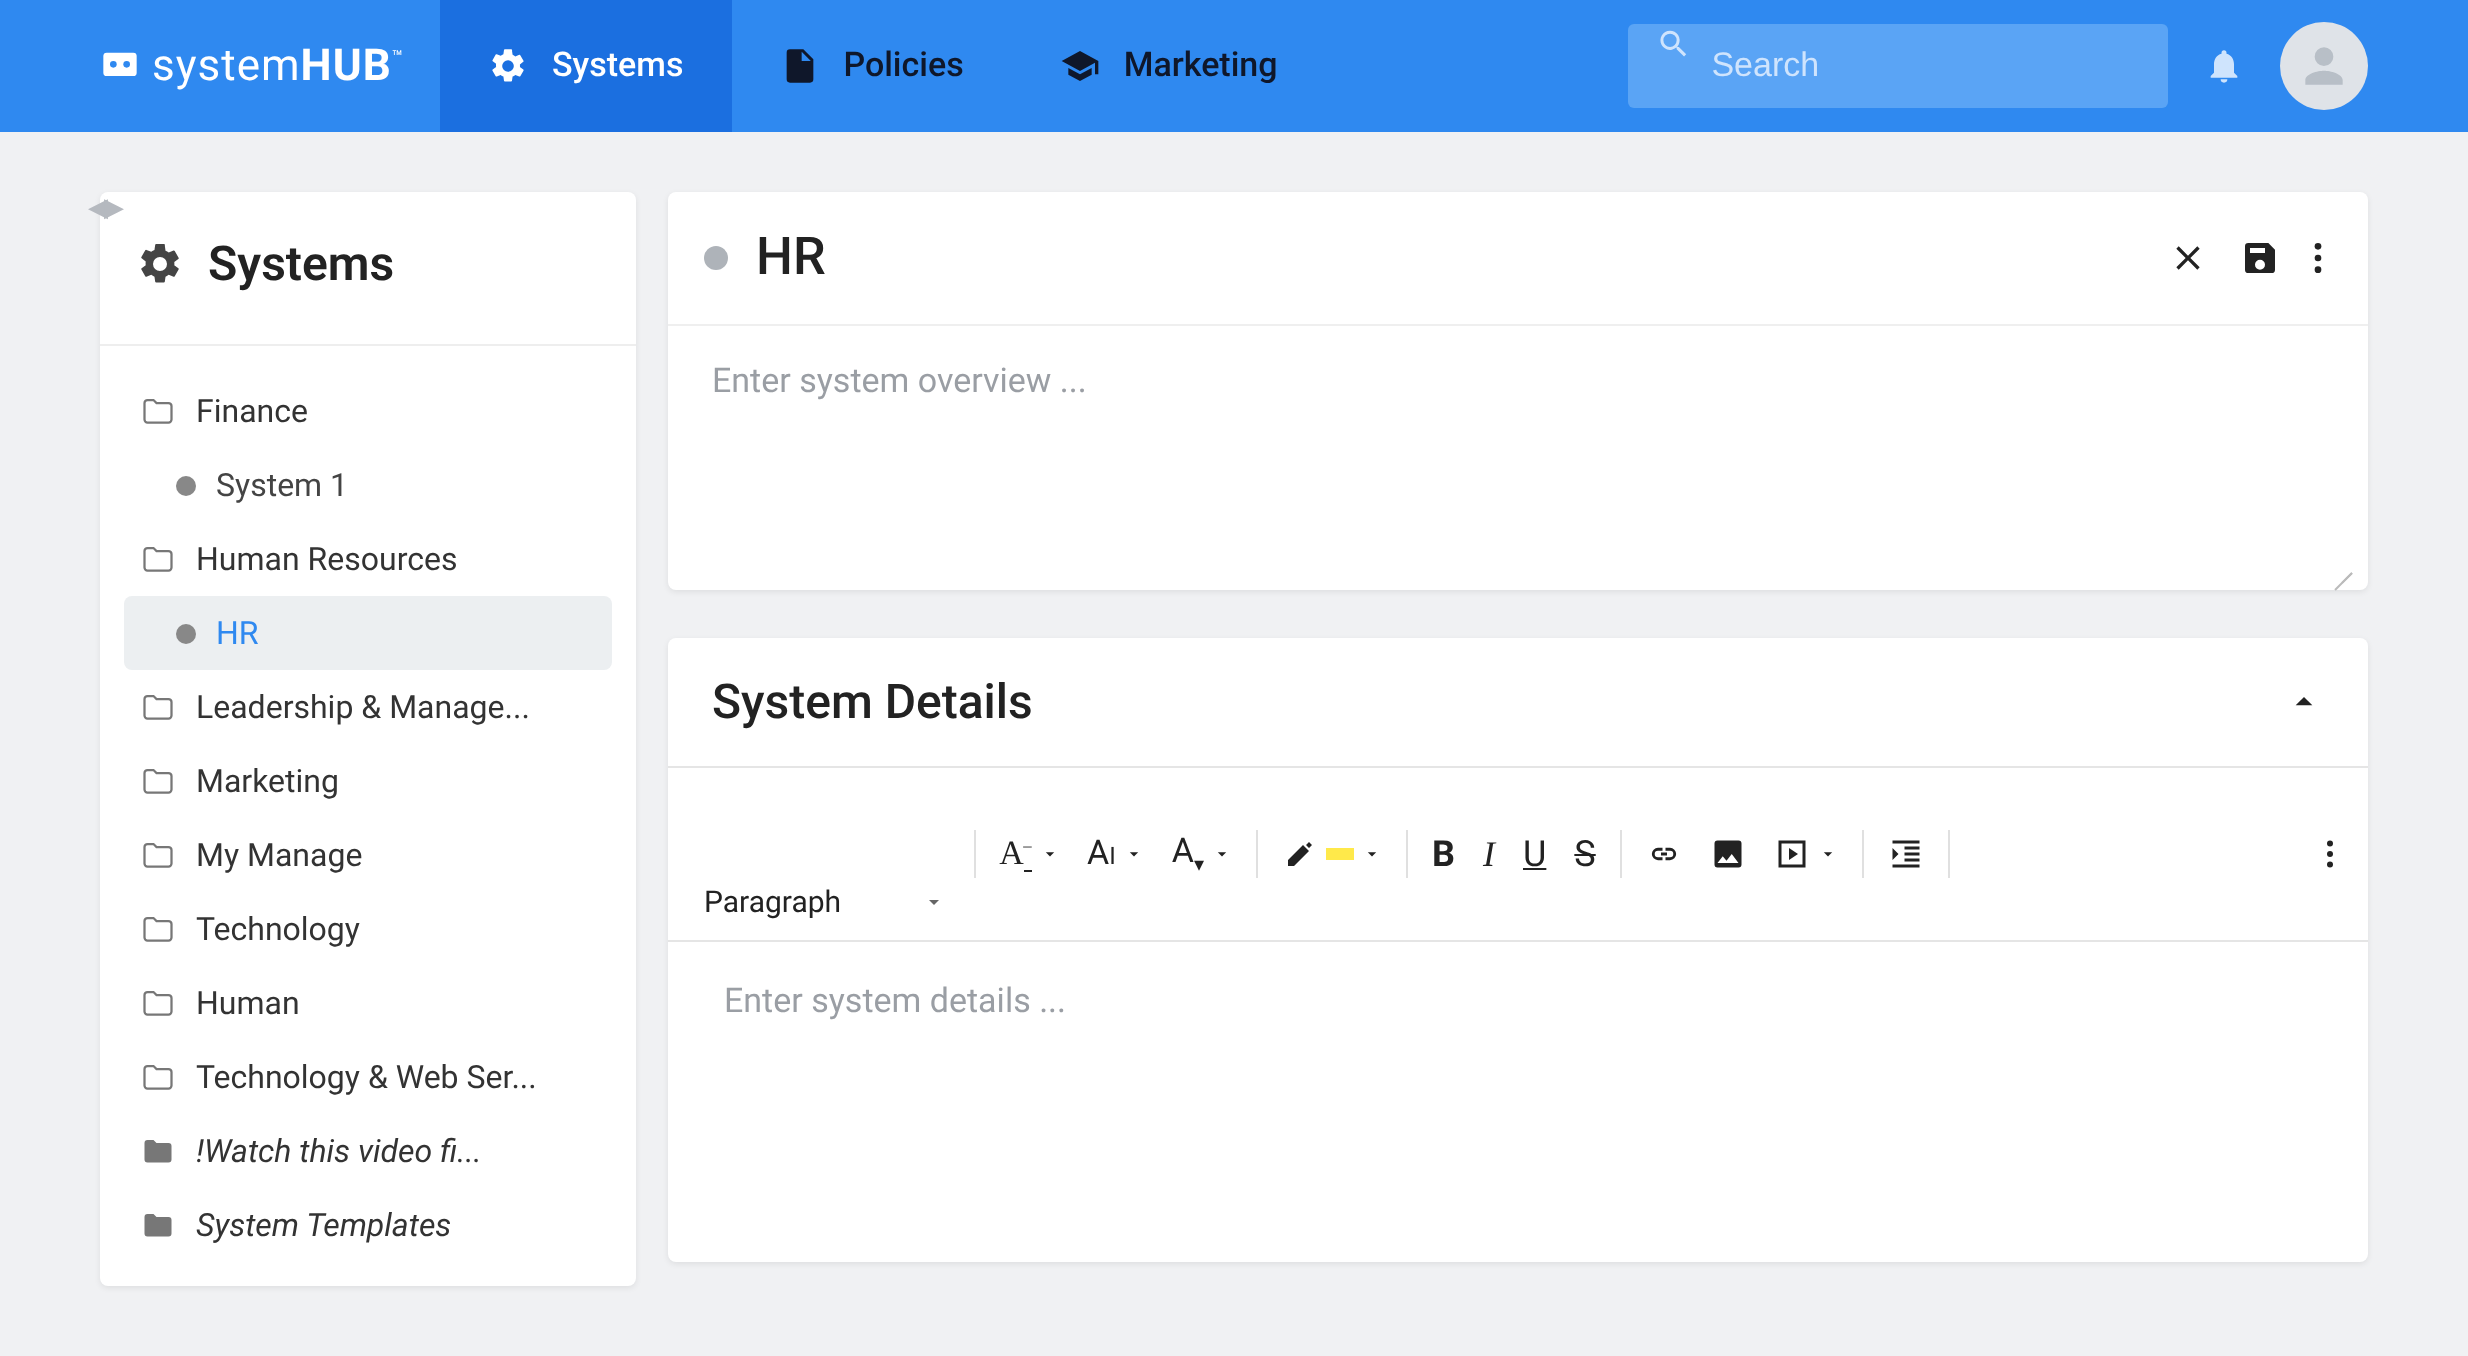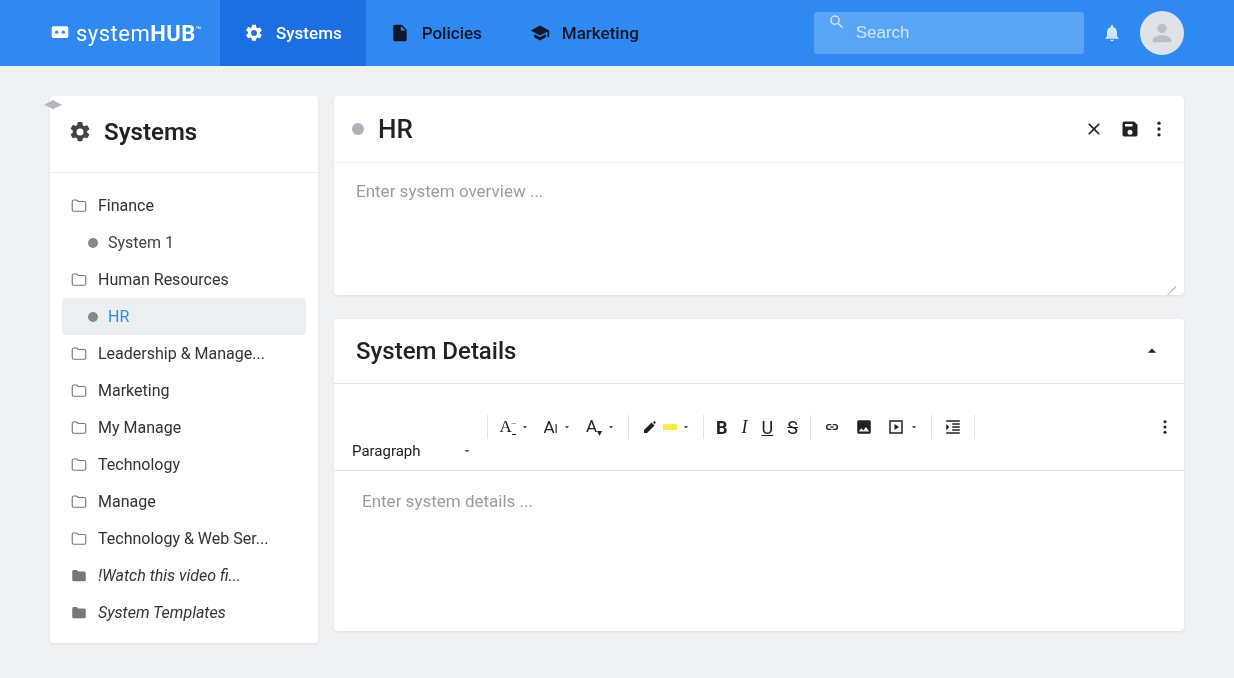--- a/index.html
+++ b/index.html
@@ -197,21 +197,21 @@
       <div class="tree-item">
         <svg class="folder-icon outline" viewBox="0 0 24 24">
             <path d="M3 6a2 2 0 0 1 2-2h4l2 2h8a2 2 0 0 1 2 2v9a2 2 0 0 1-2 2H5a2 2 0 0 1-2-2V6z"></path>
           </svg>
         <span class="label">Technology</span>
       </div>
       <div class="tree-item">
         <svg class="folder-icon outline" viewBox="0 0 24 24">
             <path d="M3 6a2 2 0 0 1 2-2h4l2 2h8a2 2 0 0 1 2 2v9a2 2 0 0 1-2 2H5a2 2 0 0 1-2-2V6z"></path>
           </svg>
-        <span class="label">Manage</span>
+        <span class="label">Human</span>
       </div>
       <div class="tree-item">
         <svg class="folder-icon outline" viewBox="0 0 24 24">
             <path d="M3 6a2 2 0 0 1 2-2h4l2 2h8a2 2 0 0 1 2 2v9a2 2 0 0 1-2 2H5a2 2 0 0 1-2-2V6z"></path>
           </svg>
         <span class="label">Technology &amp; Web Ser...</span>
       </div>
       <div class="tree-item italic">
         <svg class="folder-icon solid" viewBox="0 0 24 24">
             <path d="M3 6a2 2 0 0 1 2-2h4l2 2h8a2 2 0 0 1 2 2v9a2 2 0 0 1-2 2H5a2 2 0 0 1-2-2V6z"></path>

